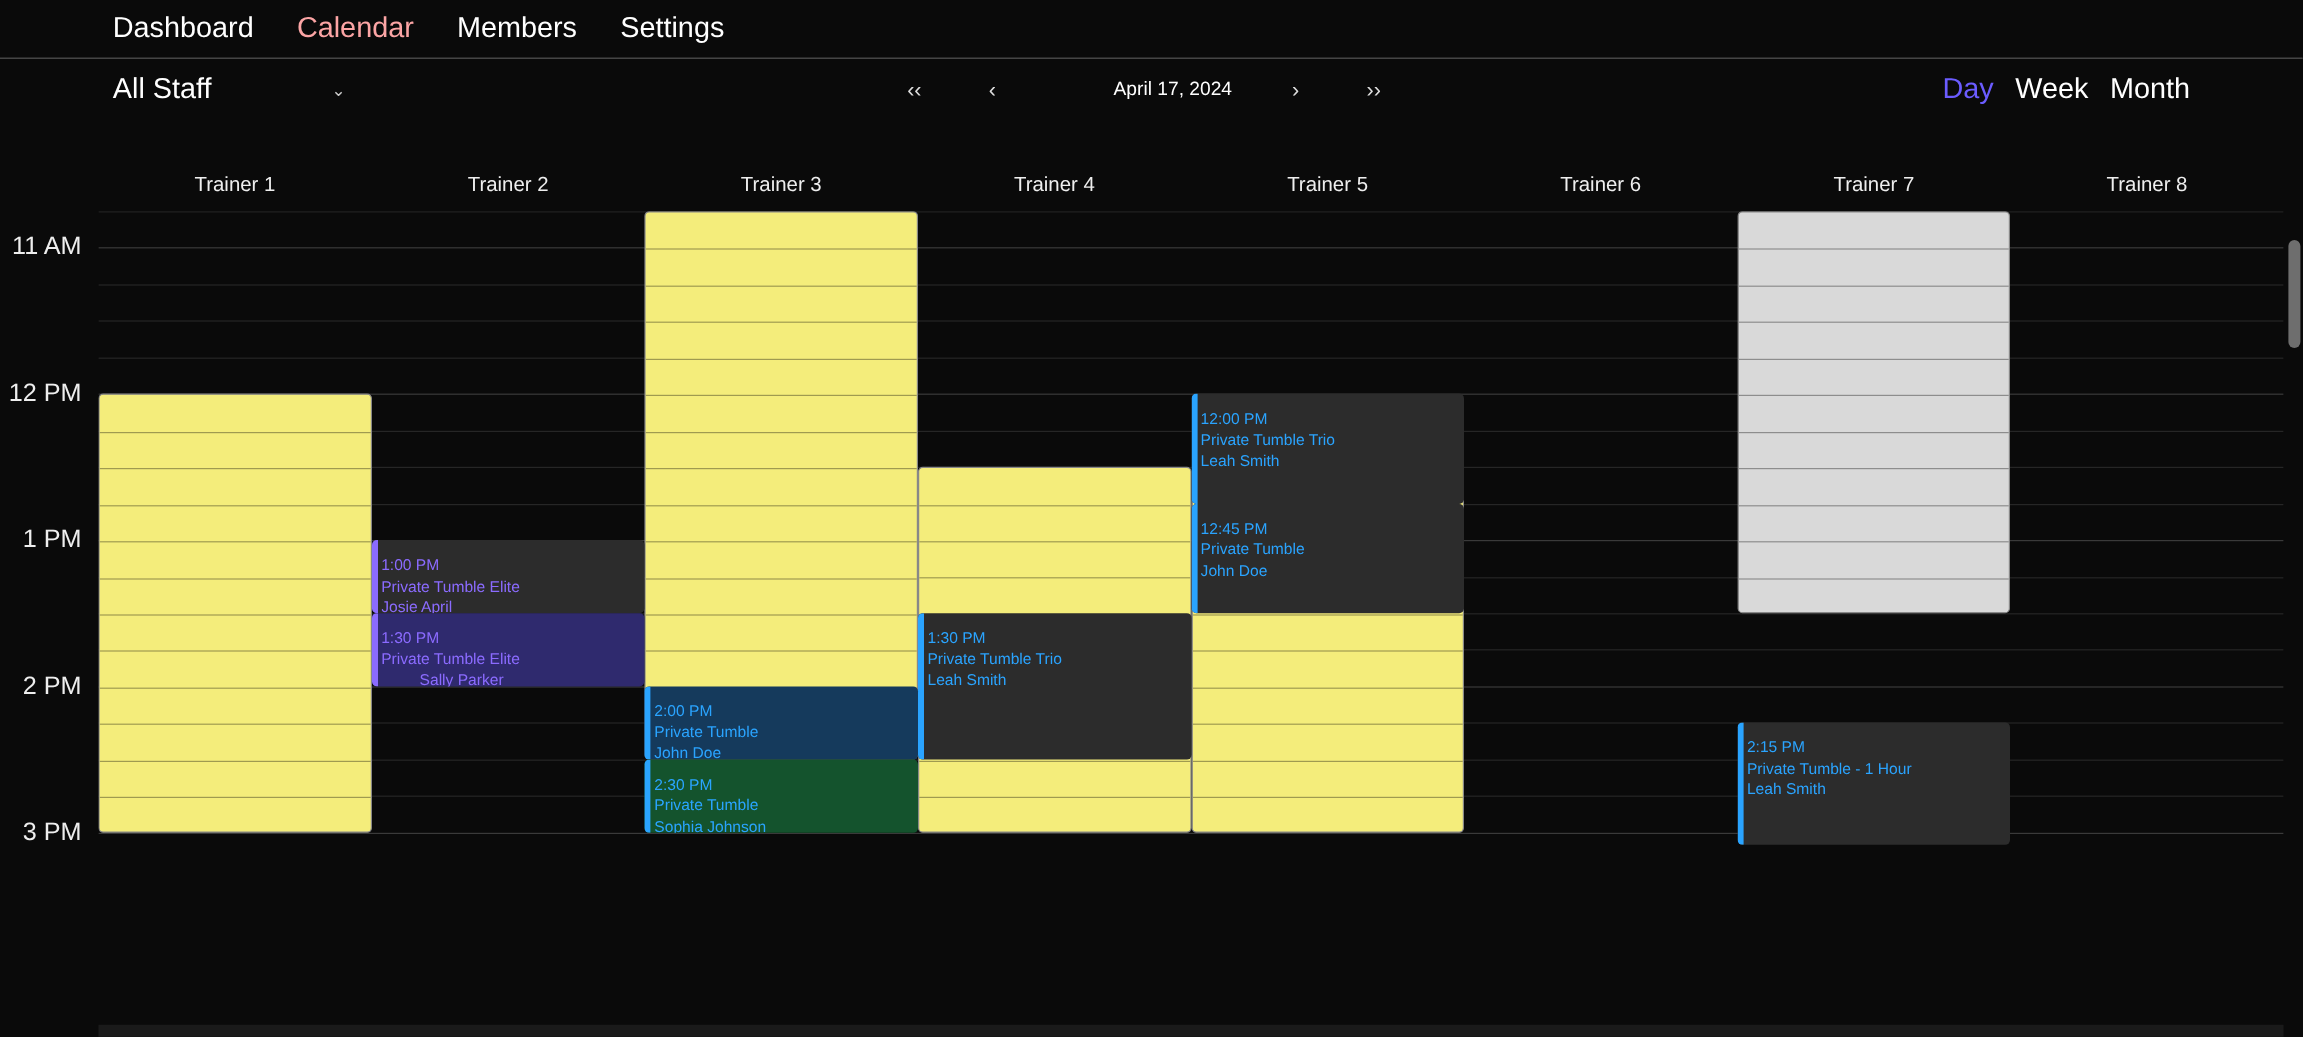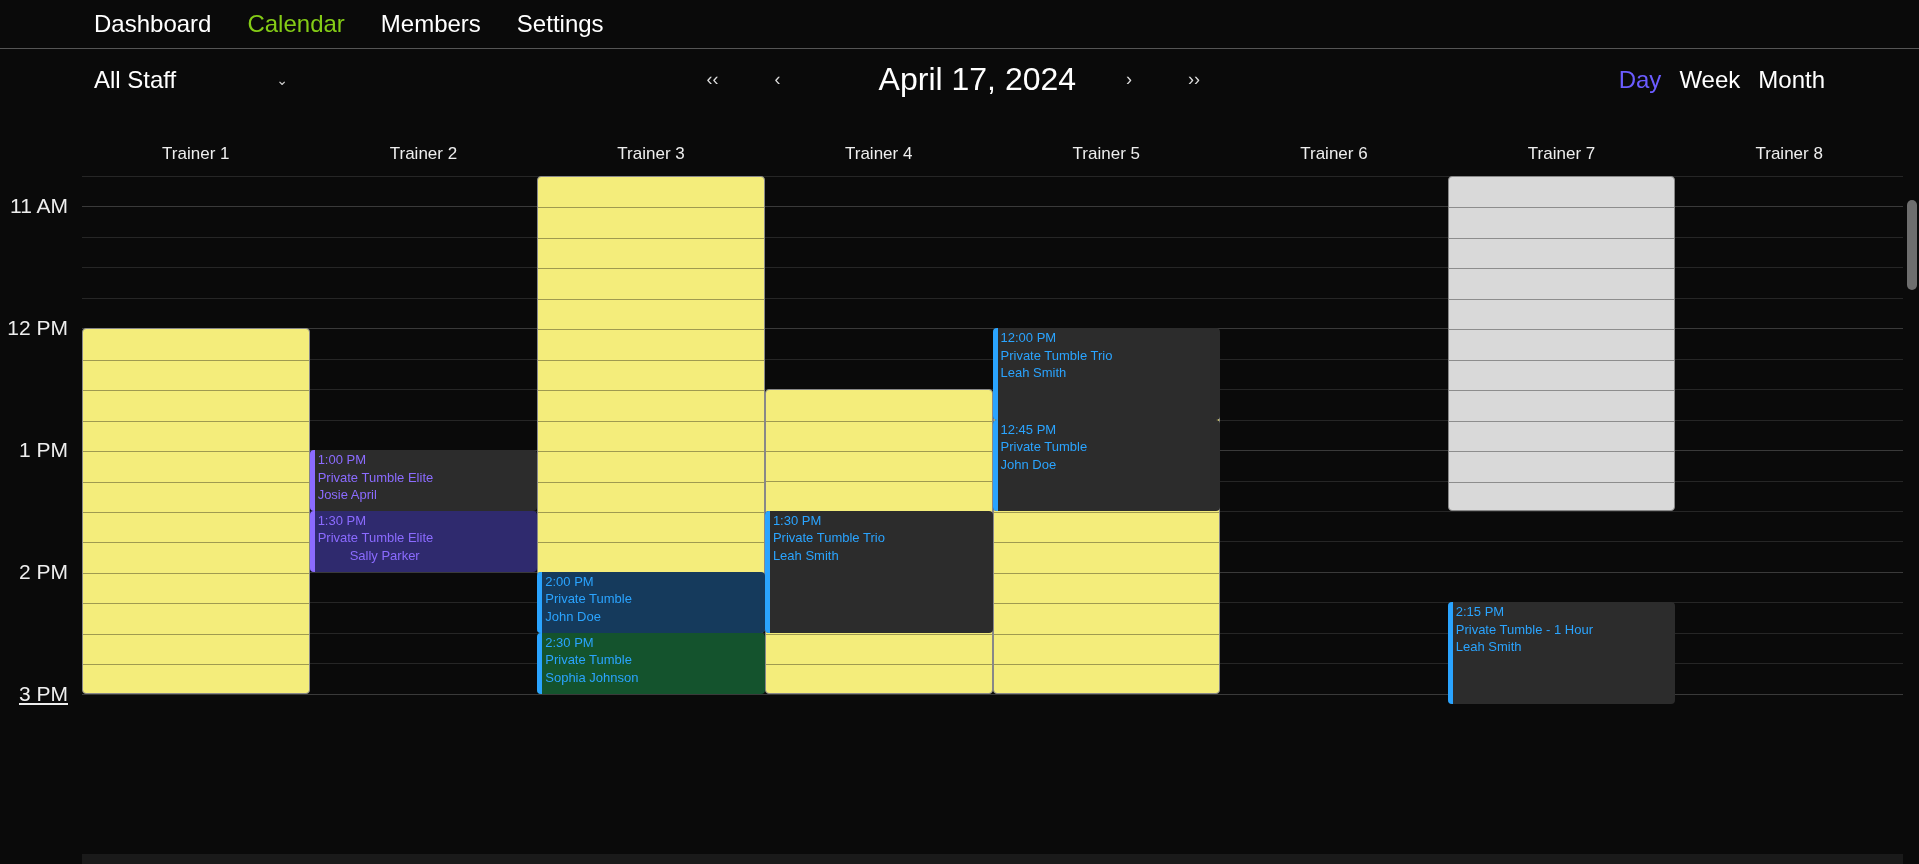--- a/index.html
+++ b/index.html
@@ -2,49 +2,49 @@
 <html><head>
 <meta charset="utf-8">
 <style>
   * { box-sizing: border-box; margin: 0; padding: 0; }
   html, body { width: 100%; height: 100%; background: #0a0a0a; color: #fff; font-family: "Segoe UI", Arial, sans-serif; overflow: hidden; }
   body { font-size: 14px; }
 
   
   .topnav { display: flex; align-items: center; gap: 36px; padding: 10px 0 10px 94px; border-bottom: 1px solid #555; }
   .topnav a { color: #fff; text-decoration: none; font-size: 24px; cursor: pointer; }
-  .topnav a.active { color: #84cc16; }
+  .topnav a.active { color: #fca5a5; }
 
   
   .toolbar { display: flex; align-items: center; padding: 12px 94px 8px 94px; }
   .staff-select { display: flex; align-items: center; gap: 100px; font-size: 24px; cursor: pointer; }
   .chev-down { font-size: 14px; color: #ccc; }
   .date-nav { flex: 1; display: flex; align-items: center; justify-content: center; gap: 44px; font-size: 24px; }
   .date-nav .arrow { cursor: pointer; color: #ddd; font-size: 18px; padding: 0 6px; }
-  .date-title { font-size: 32px; margin-left: 48px; }
+  .date-title { font-size: 16px; margin-left: 48px; }
   .view-switch { display: flex; gap: 18px; font-size: 24px; }
   .view-switch span { cursor: pointer; }
   .view-switch .active { color: #6b5cff; }
 
   
   .cal-wrap { position: absolute; top: 140px; left: 0; right: 0; bottom: 0; }
   .trainer-header { position: absolute; left: 82px; right: 16px; top: 0; height: 36px; display: flex; }
   .trainer-header div { flex: 1; text-align: center; font-size: 17px; color: #eee; padding-top: 4px; }
 
   .time-col { position: absolute; left: 0; top: 36px; bottom: 10px; width: 82px; }
   .time-label { position: absolute; right: 14px; transform: translateY(-50%); font-size: 21px; color: #eee; white-space: nowrap; }
 
   .grid { position: absolute; left: 82px; right: 16px; top: 36px; bottom: 10px; overflow: hidden; }
   .grid-inner { position: relative; width: 100%; height: 100%; }
   .hline { position: absolute; left: 0; right: 0; height: 1px; background: #3a3a3a; }
   .hline.minor { background: #262626; }
 
   .block { position: absolute; border-radius: 4px; overflow: hidden; font-size: 13px; line-height: 1.35; }
   .block .stripe { position: absolute; left: 0; top: 0; bottom: 0; width: 5px; }
-  .block .content { position: absolute; left: 8px; top: 1px; right: 4px; }
+  .block .content { position: absolute; left: 8px; top: 12px; right: 4px; }
   .block .l { display: block; white-space: nowrap; overflow: hidden; text-overflow: ellipsis; }
 
   .avail { background: #f4ed7b; border: 1px solid #888; }
   .avail-grey { background: #d9d9d9; border: 1px solid #888; }
   .avail .rule, .avail-grey .rule { position:absolute; left:0; right:0; height:1px; background: rgba(0,0,0,0.35); }
 
   .evt { background: #2c2c2c; cursor: pointer; }
   .evt.sel { background: #2f2a6e; }
 
   .scroll-thumb { position: absolute; right: 2px; width: 10px; background: #6e6e6e; border-radius: 5px; }
@@ -88,21 +88,21 @@
       <div>Trainer 5</div>
       <div>Trainer 6</div>
       <div>Trainer 7</div>
       <div>Trainer 8</div>
     </div>
   <div class="time-col" id="time-col">
       <div class="time-label" style="top: 30.45px;">11 AM</div>
       <div class="time-label" style="top: 152.25px;">12 PM</div>
       <div class="time-label" style="top: 274.05px;">1 PM</div>
       <div class="time-label" style="top: 395.85px;">2 PM</div>
-      <div class="time-label" style="top: 517.65px; text-decoration: underline;">3 PM</div>
+      <div class="time-label" style="top: 517.65px;">3 PM</div>
     </div>
   <div class="grid">
     <div class="grid-inner" id="grid-inner">
         <div class="hline minor" style="top: 0px;"></div>
         <div class="hline" style="top: 30.45px;"></div>
         <div class="hline minor" style="top: 60.9px;"></div>
         <div class="hline minor" style="top: 91.35px;"></div>
         <div class="hline minor" style="top: 121.8px;"></div>
         <div class="hline" style="top: 152.25px;"></div>
         <div class="hline minor" style="top: 182.7px;"></div>

